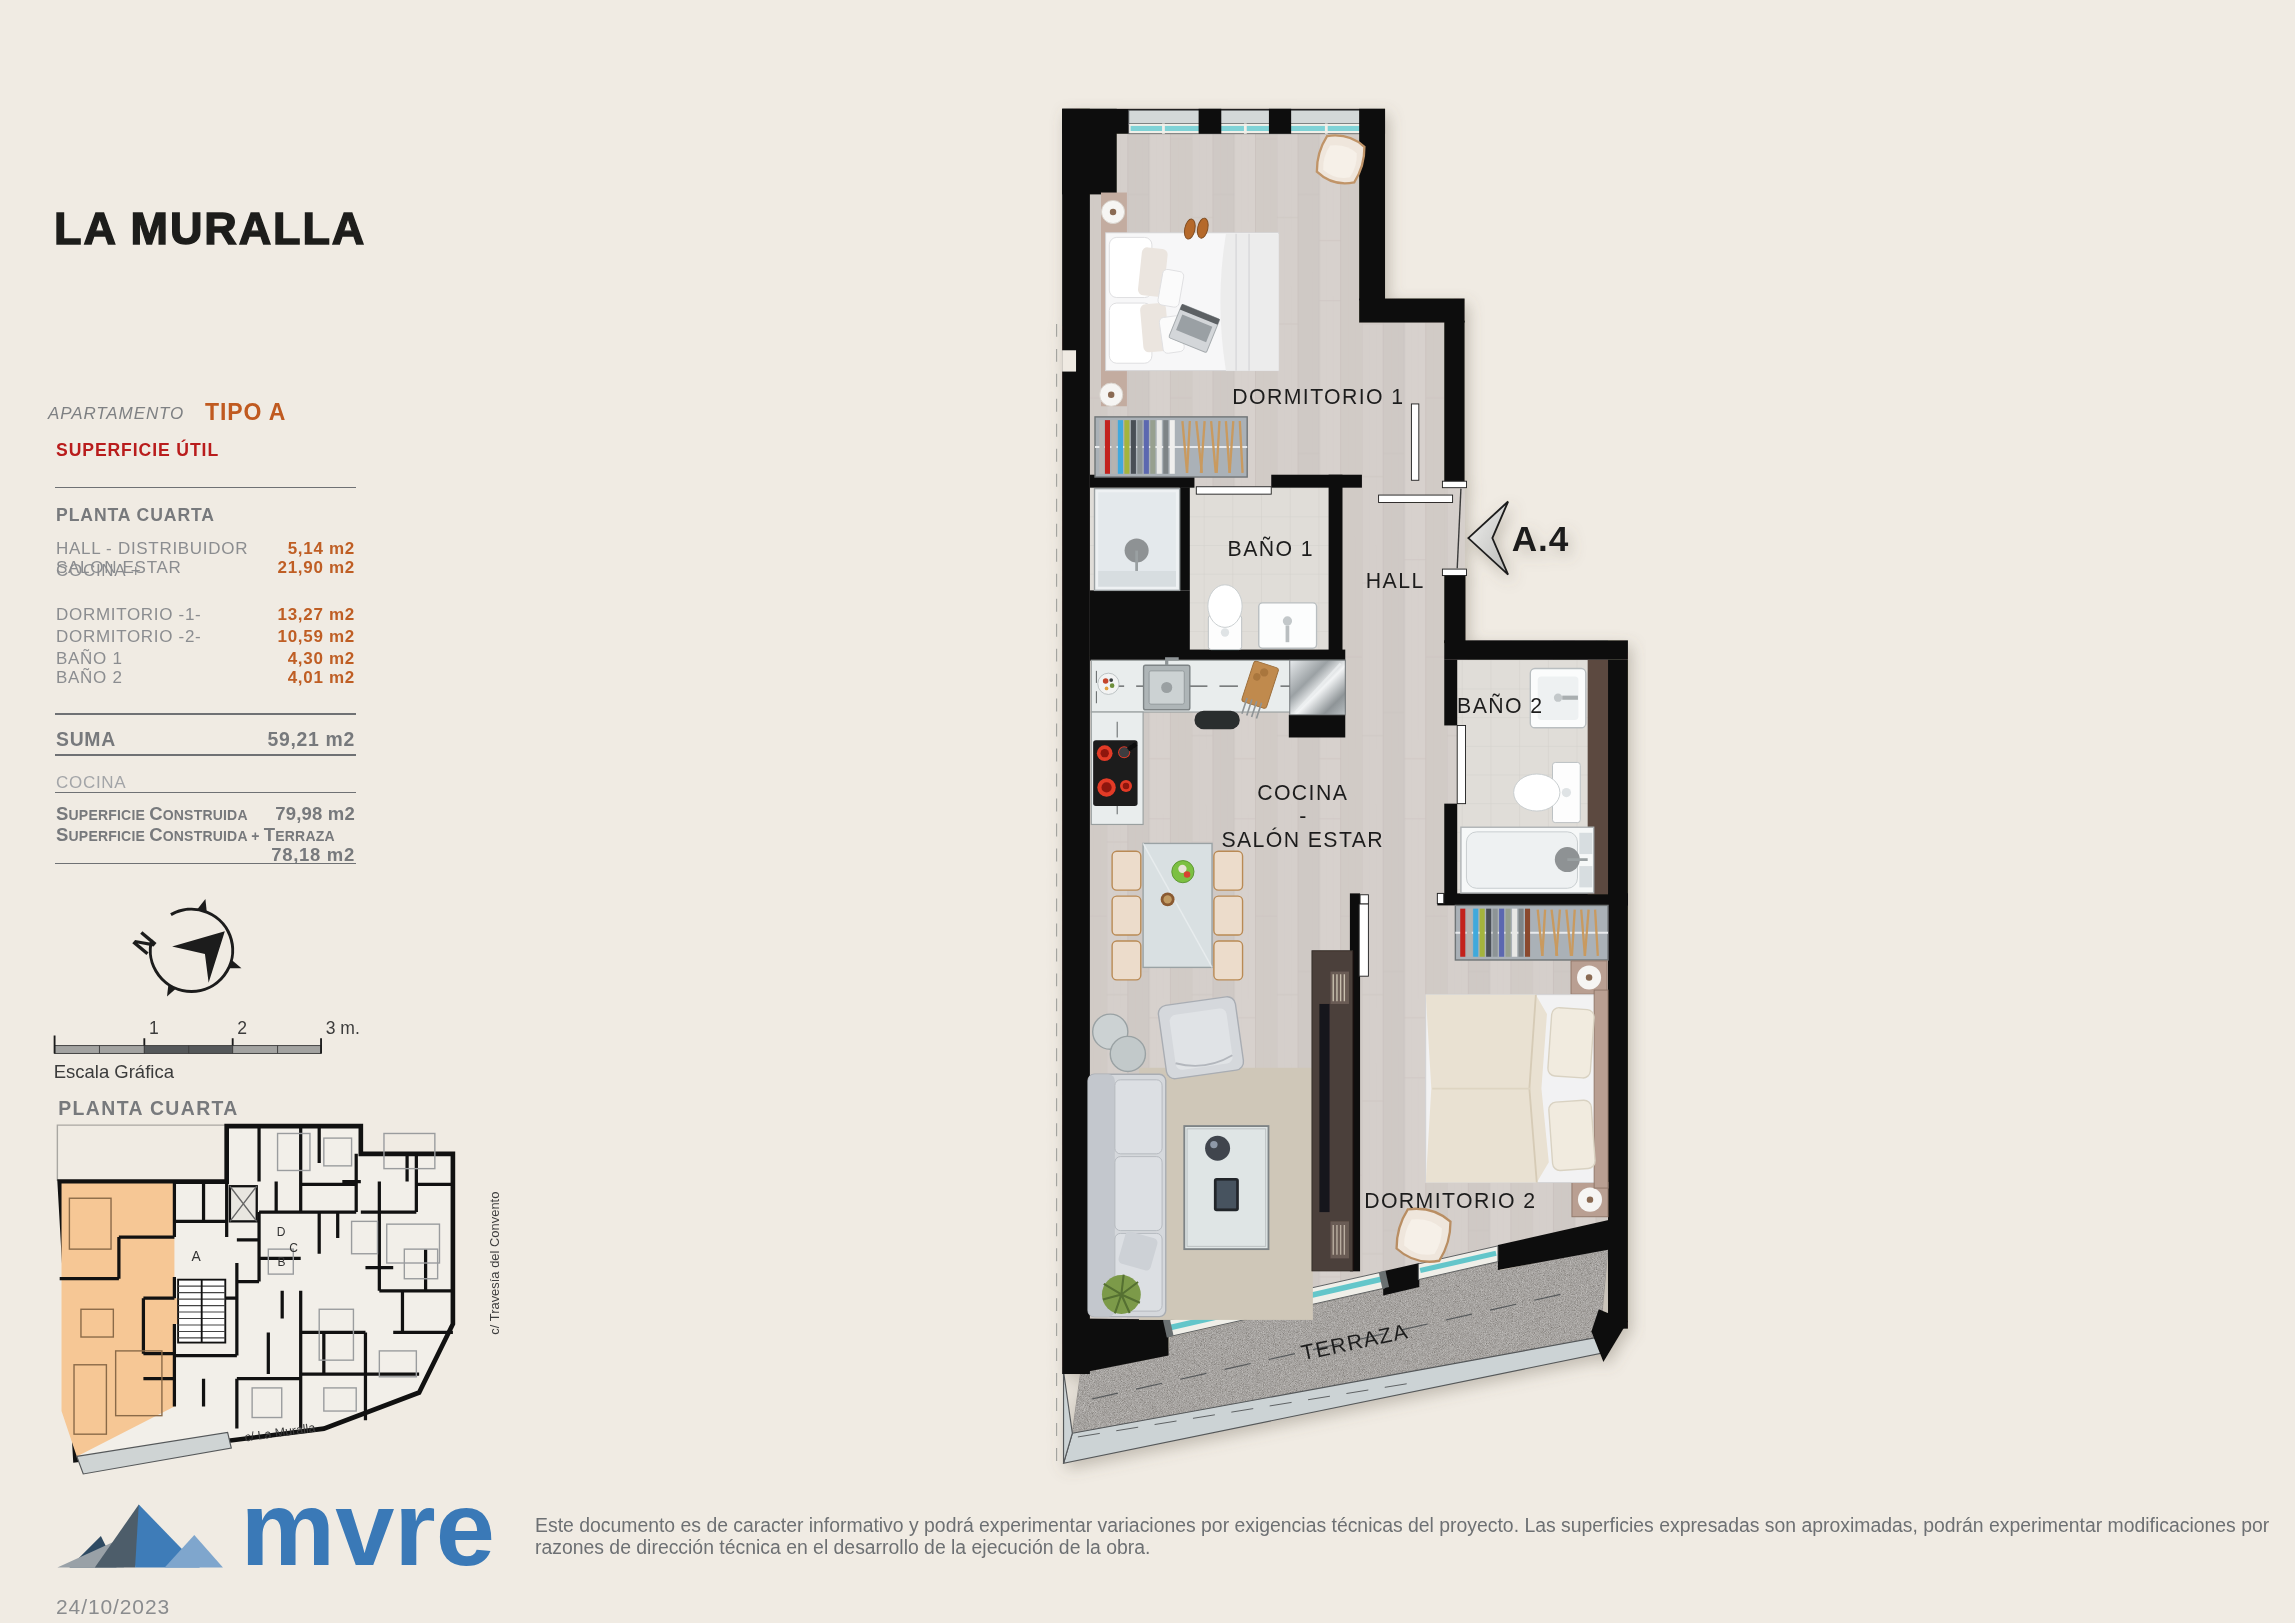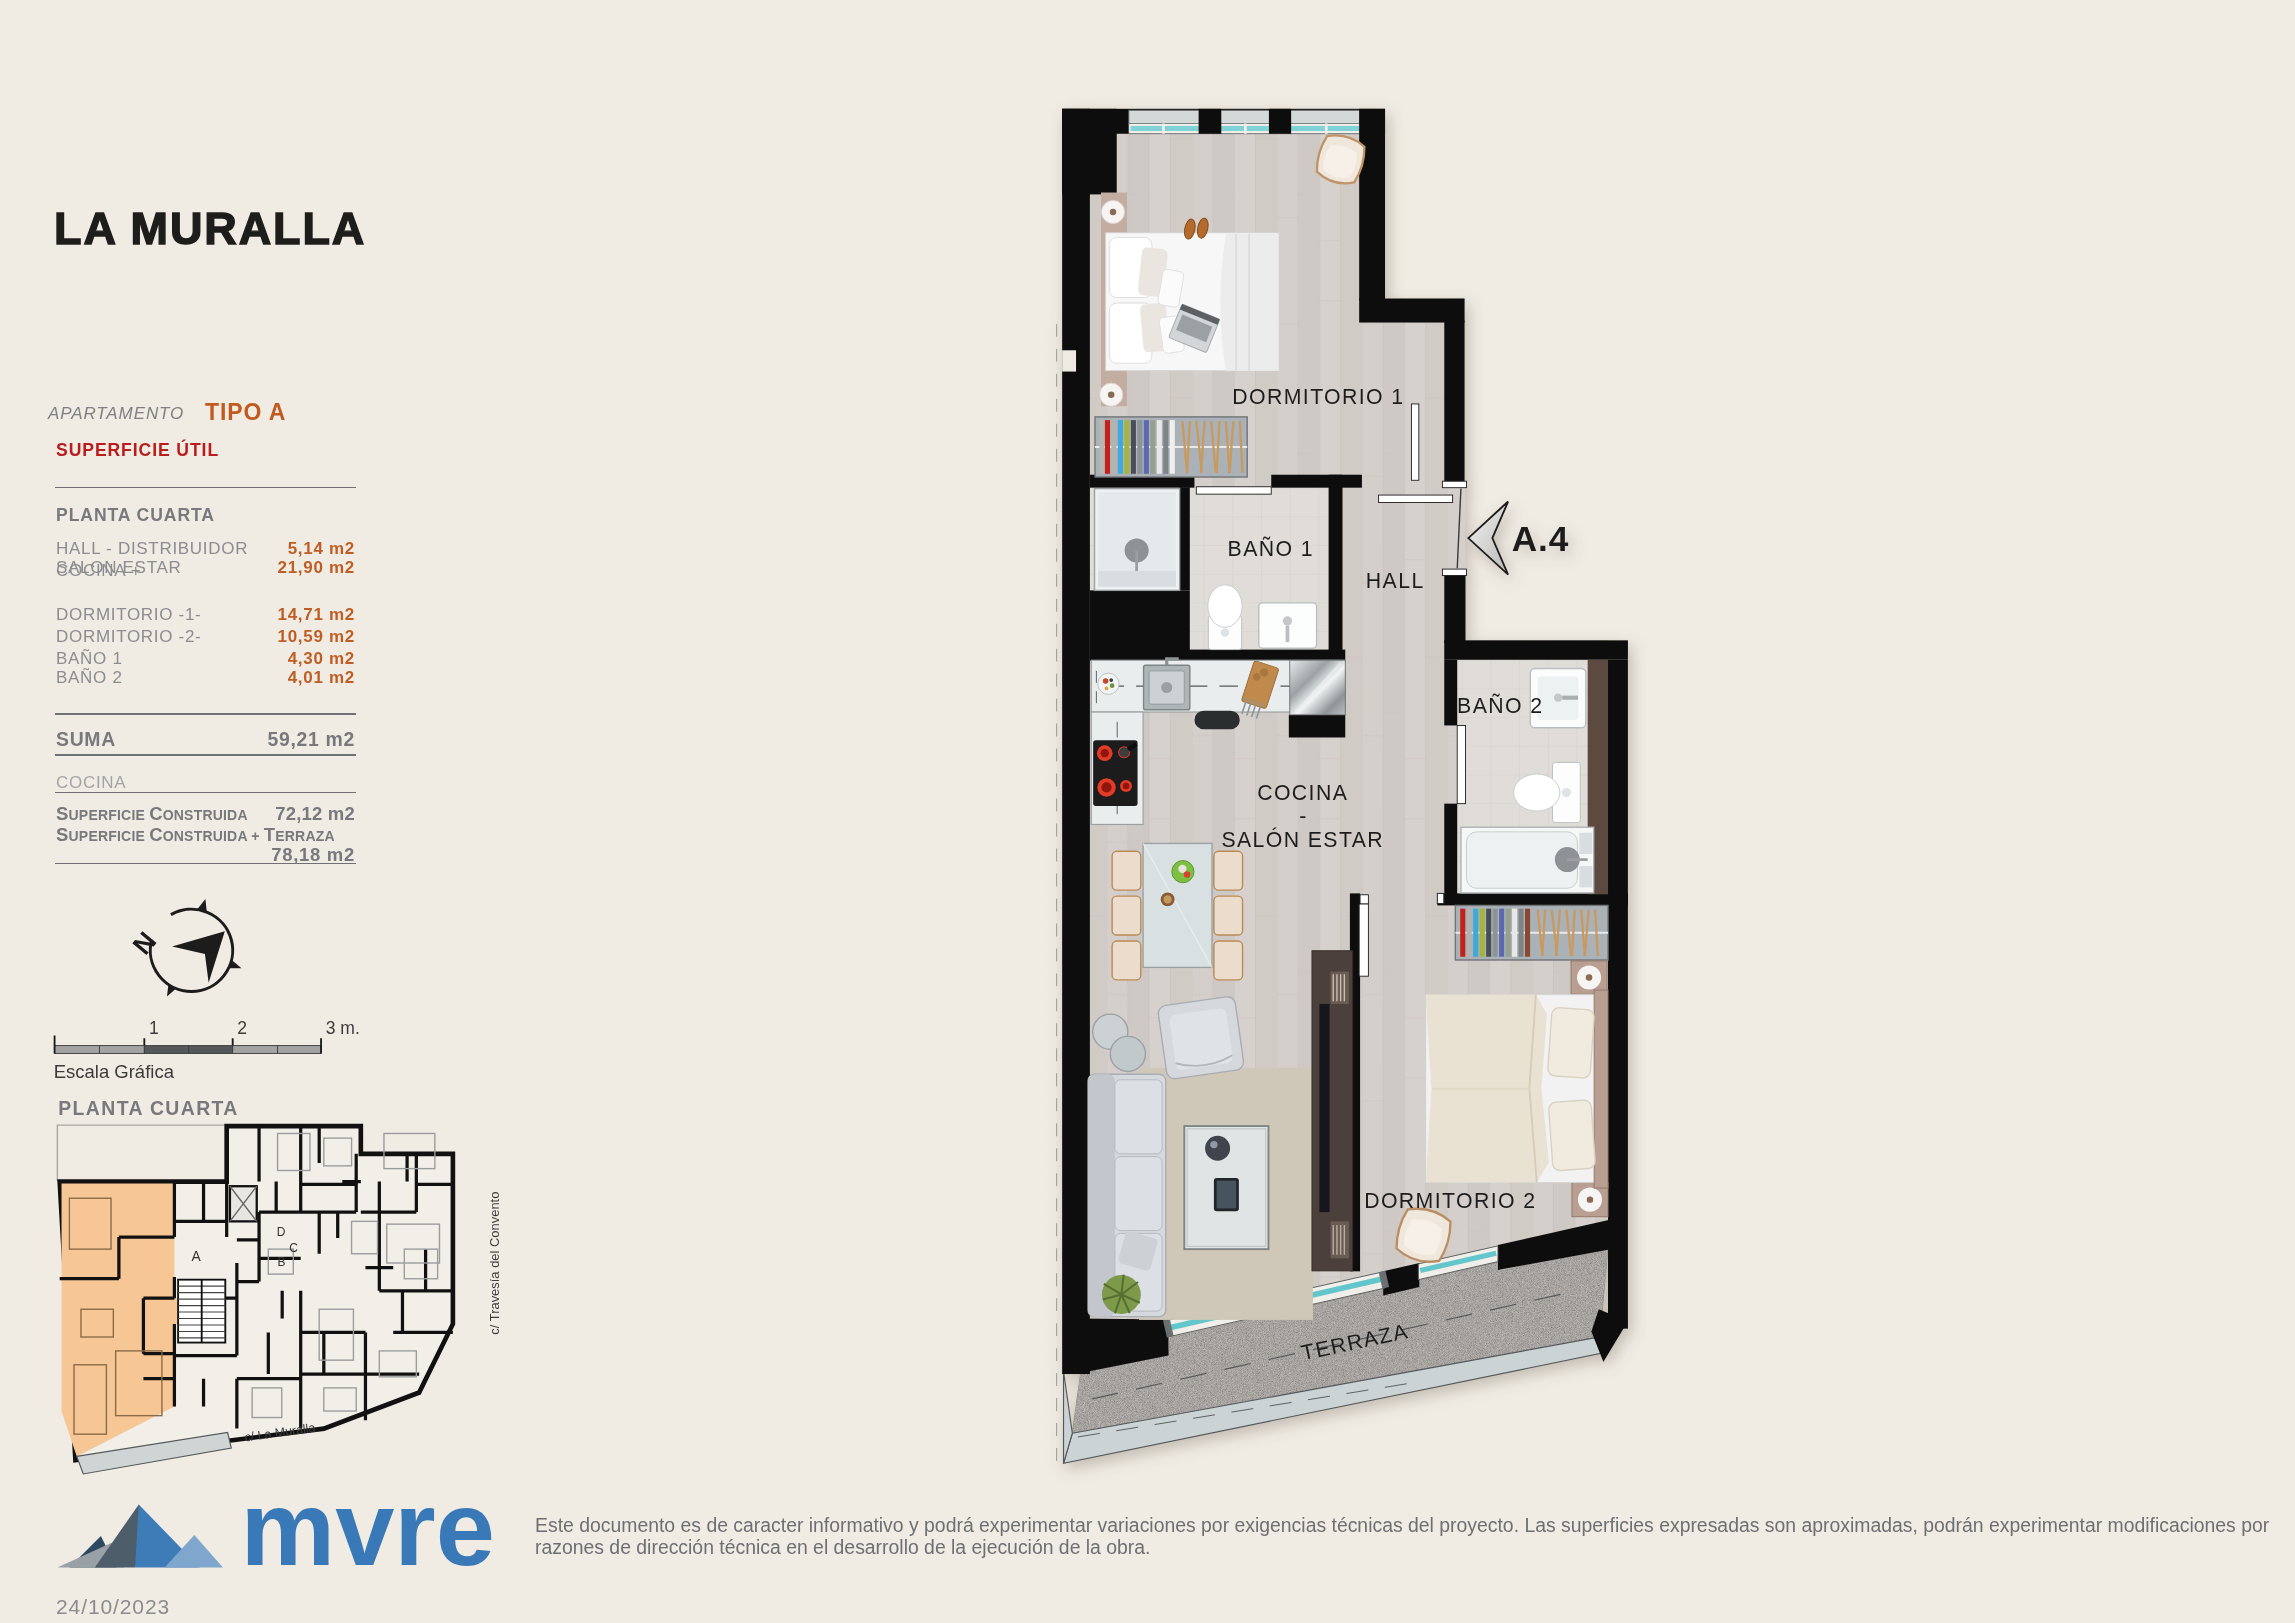--- a/index.html
+++ b/index.html
@@ -589,36 +589,36 @@
 
 <div id="suput" class="abs">SUPERFICIE ÚTIL</div>
 
 <div class="rule abs" style="top:487px;"></div>
 
 <div id="pcuarta" class="abs">PLANTA CUARTA</div>
 
 <div class="row abs" style="top:539px;">HALL - DISTRIBUIDOR<span class="v">5,14 m2</span></div>
 <div class="row abs" style="top:561px;">COCINA +</div>
 <div class="row abs" style="top:558px;">SALON ESTAR<span class="v">21,90 m2</span></div>
-<div class="row abs" style="top:605px;">DORMITORIO -1-<span class="v">14,71 m2</span></div>
+<div class="row abs" style="top:605px;">DORMITORIO -1-<span class="v">13,27 m2</span></div>
 <div class="row abs" style="top:627px;">DORMITORIO -2-<span class="v">10,59 m2</span></div>
 <div class="row abs" style="top:649px;">BAÑO 1<span class="v">4,30 m2</span></div>
 <div class="row abs" style="top:668px;">BAÑO 2<span class="v">4,01 m2</span></div>
 
 <div class="rule abs" style="top:713px;height:2.3px;"></div>
 
 <div class="row abs" style="top:728px;font-size:19.4px;font-weight:700;color:#77797c;">SUMA<span class="vg">59,21 m2</span></div>
 
 <div class="rule abs" style="top:754px;height:1.9px;"></div>
 
 <div class="row abs" style="top:773px;color:#a3a5a8;">COCINA</div>
 
 <div class="rule abs" style="top:792px;height:0.9px;"></div>
 
-<div class="row abs" style="top:803px;font-weight:700;color:#77797c;font-size:14px;letter-spacing:0.2px;"><span style="font-size:18.5px;">S</span>UPERFICIE <span style="font-size:18.5px;">C</span>ONSTRUIDA<span class="vg" style="font-size:18.5px;">72,12 m2</span></div>
+<div class="row abs" style="top:803px;font-weight:700;color:#77797c;font-size:14px;letter-spacing:0.2px;"><span style="font-size:18.5px;">S</span>UPERFICIE <span style="font-size:18.5px;">C</span>ONSTRUIDA<span class="vg" style="font-size:18.5px;">79,98 m2</span></div>
 <div class="row abs" style="top:824px;font-weight:700;color:#77797c;font-size:14px;letter-spacing:0.2px;"><span style="font-size:18.5px;">S</span>UPERFICIE <span style="font-size:18.5px;">C</span>ONSTRUIDA + <span style="font-size:18.5px;">T</span>ERRAZA</div>
 <div class="row abs" style="top:844px;font-weight:700;color:#77797c;font-size:18.5px;">
     <span class="vg">78,18 m2</span>
   </div>
 
 <div class="rule abs" style="top:863px;height:1.4px;"></div>
 
 <div id="disclaimer" class="abs">Este documento es de caracter informativo y podrá experimentar variaciones por exigencias técnicas del proyecto. Las superficies expresadas son aproximadas, podrán experimentar modificaciones por<br>razones de dirección técnica en el desarrollo de la ejecución de la obra.</div>
 
 <div id="date" class="abs">24/10/2023</div>

